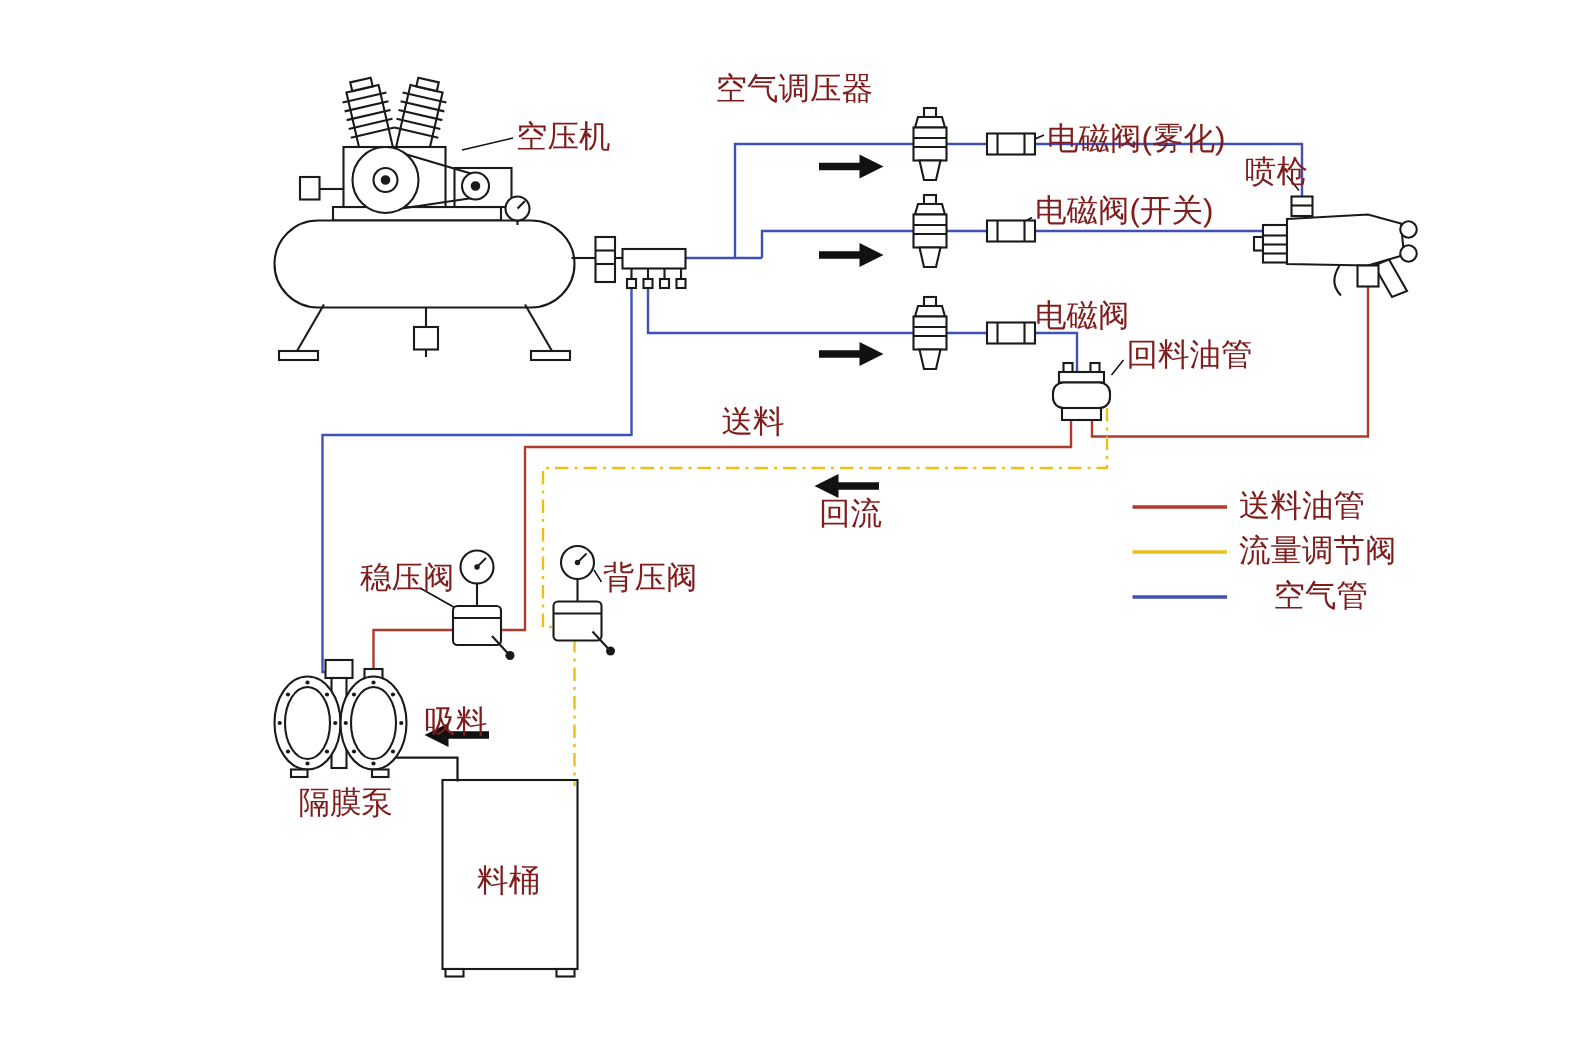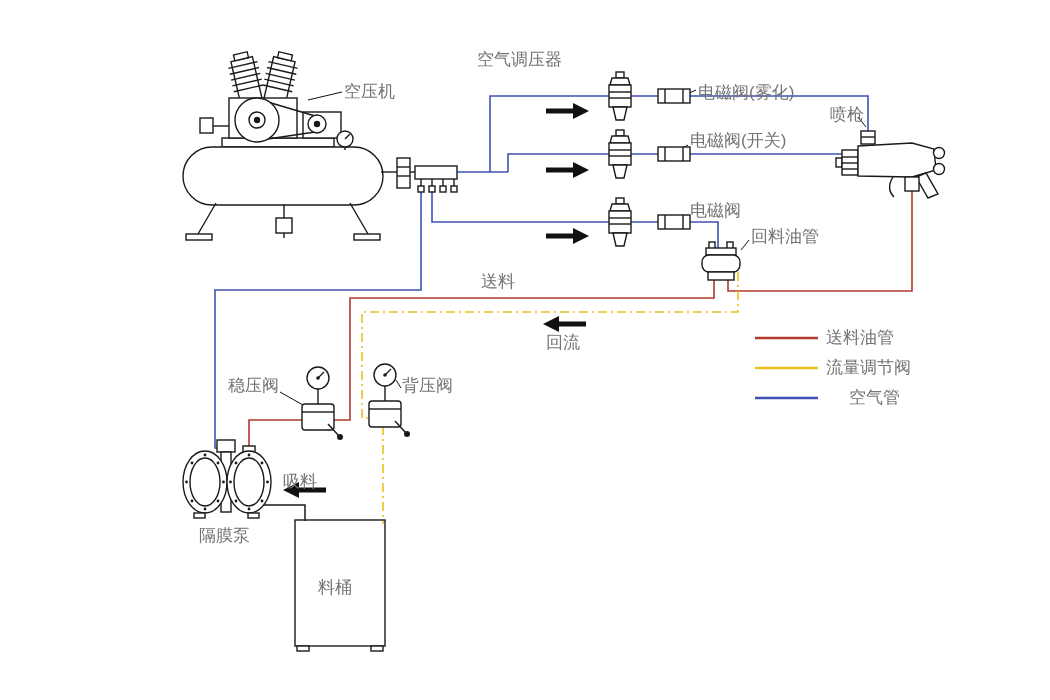--- a/index.html
+++ b/index.html
@@ -1,19 +1,19 @@
 <!DOCTYPE html>
 <html style="--feed-color: #b03a2e; --return-color: #e8c11c; --air-color: #3f51b5; --outline-color: #1a1a1a;"><head>
 <meta charset="utf-8">
 <style>
   html,body{margin:0;padding:0;background:#fff;}
   .stage{position:relative;width:1050px;height:700px;background:#fff;
          font-family:"Liberation Sans","DejaVu Sans",sans-serif;overflow:hidden;}
   .stage svg{position:absolute;left:0;top:0;}
-  .lbl{position:absolute;font-size:17px;line-height:18px;color:#737373;white-space:nowrap;}
+  .lbl{position:absolute;font-size:21px;line-height:18px;color:#7f1d1d;white-space:nowrap;}
   .pipe-air{fill:none;stroke:var(--air-color,#3f51b5);stroke-width:1.6;}
   .pipe-feed{fill:none;stroke:var(--feed-color,#b03a2e);stroke-width:1.6;}
   .pipe-return{fill:none;stroke:var(--return-color,#e8c11c);stroke-width:1.6;stroke-dasharray:9 4 2 4;}
   .pipe-suction{fill:none;stroke:var(--outline-color,#1a1a1a);stroke-width:1.5;}
   .leader{fill:none;stroke:#111;stroke-width:1;}
   .flow-arrow{fill:#111;stroke:none;}
   .legend-line{fill:none;stroke-width:2.4;}
 </style>
 </head>
 <body>
@@ -211,21 +211,21 @@
 
   <span class="lbl" style="left:344px;top:83px">空压机</span>
   <span class="lbl" style="left:477px;top:51px">空气调压器</span>
   <span class="lbl" style="left:698px;top:84px">电磁阀(雾化)</span>
   <span class="lbl" style="left:690px;top:132px">电磁阀(开关)</span>
   <span class="lbl" style="left:830px;top:106px">喷枪</span>
   <span class="lbl" style="left:690px;top:202px">电磁阀</span>
   <span class="lbl" style="left:751px;top:228px">回料油管</span>
   <span class="lbl" style="left:481px;top:273px">送料</span>
   <span class="lbl" style="left:546px;top:334px">回流</span>
-  <span class="lbl" style="left:228px;top:377px">稳压阀</span>
+  <span class="lbl" style="left:240px;top:377px">稳压阀</span>
   <span class="lbl" style="left:402px;top:377px">背压阀</span>
   <span class="lbl" style="left:283px;top:473px">吸料</span>
   <span class="lbl" style="left:199px;top:527px">隔膜泵</span>
   <span class="lbl" style="left:318px;top:579px">料桶</span>
   <span class="lbl" style="left:826px;top:329px">送料油管</span>
   <span class="lbl" style="left:826px;top:359px">流量调节阀</span>
   <span class="lbl" style="left:849px;top:389px">空气管</span>
 </div>
 
 </body></html>

